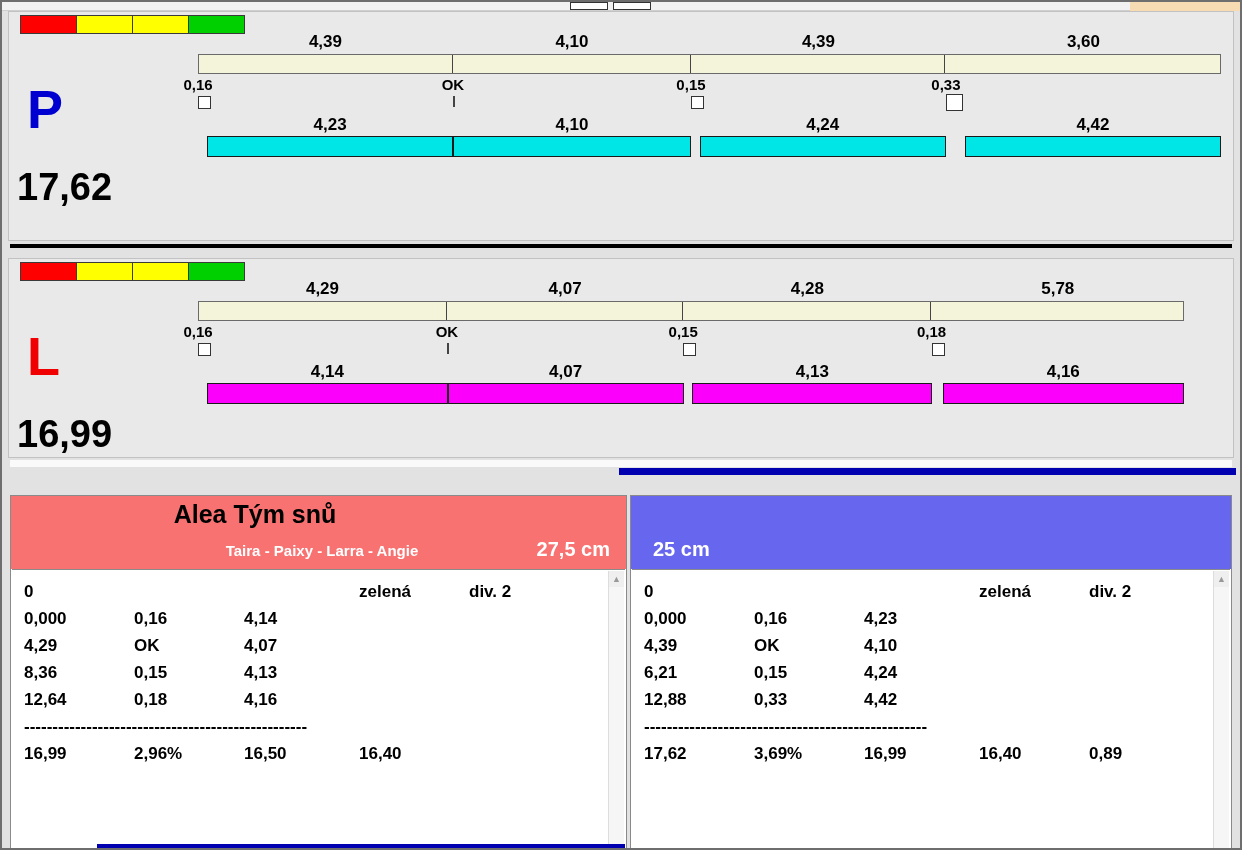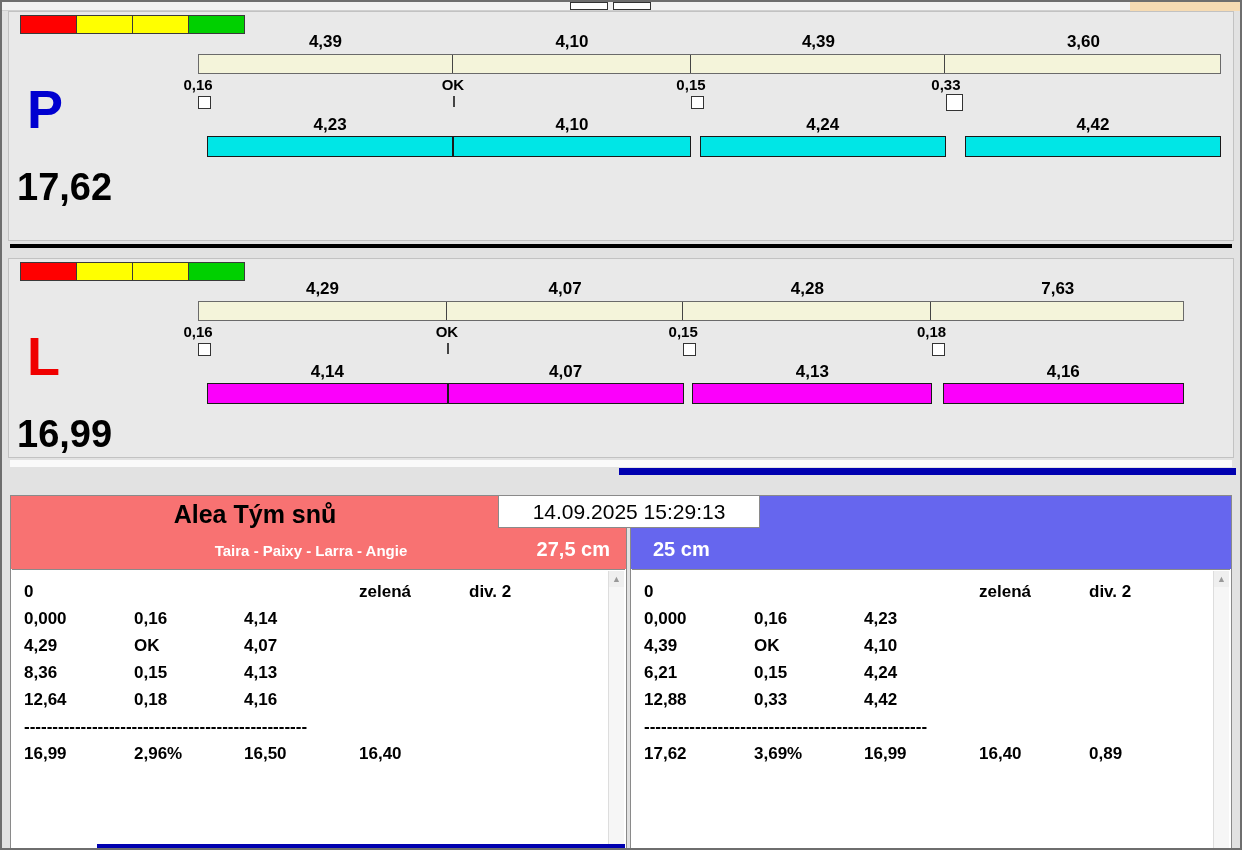--- a/index.html
+++ b/index.html
@@ -57,21 +57,21 @@
   #teams { position:absolute; left:8px; right:8px; top:493px; height:443px; }
   .team { position:absolute; top:0; bottom:0; background:#fff; border:1px solid #8a8a8a; overflow:hidden; }
   #team-left  { left:0; width:617px; }
   #team-right { left:620px; right:0; }
   .team-header { position:absolute; left:0; right:0; top:0; height:73px; }
   .team-name { position:absolute; top:4px; font-size:25px; font-weight:bold; color:#000; text-align:center;
                white-space:nowrap; }
   #team-left  .team-name { left:0; width:488px; }
   #team-right .team-name { left:64px; right:2px; }
   .team-members { position:absolute; top:46px; font-size:15px; font-weight:bold; color:#fff; text-align:center;
-                  white-space:nowrap; }
+                  white-space:nowrap;margin-left:11px; }
   #team-left  .team-members { left:0; width:600px; }
   #team-right .team-members { left:64px; right:2px; }
   .team-height { position:absolute; top:42px; font-size:20px; font-weight:bold; color:#fff; white-space:nowrap; }
   #team-left  .team-height { right:16px;text-align:right; }
   #team-right .team-height { left:22px; }
 
   .team-body { position:absolute; left:1px; right:1px; top:73px; bottom:1px; background:#fff;
                border-top:1px solid #8a8a8a; padding:8px 18px 0 12px; overflow:hidden; }
   .row { display:flex; height:27px; line-height:27px; font-size:17px; font-weight:bold; color:#000;
          white-space:nowrap; }
@@ -160,21 +160,21 @@
       <span class="light" style="background-color: rgb(255, 0, 0);"></span>
       <span class="light" style="background-color: rgb(255, 255, 0);"></span>
       <span class="light" style="background-color: rgb(255, 255, 0);"></span>
       <span class="light" style="background-color: rgb(0, 208, 0);"></span>
     </div>
 
     <div class="track short row-splitlabels">
       <span class="seglabel" style="left:0%;width:25.25%">4,29</span>
       <span class="seglabel" style="left:25.25%;width:23.96%">4,07</span>
       <span class="seglabel" style="left:49.21%;width:25.19%">4,28</span>
-      <span class="seglabel" style="left:74.40%;width:25.60%">7,63</span>
+      <span class="seglabel" style="left:74.40%;width:25.60%">5,78</span>
     </div>
 
     <div class="track short splitbar">
       <i class="seg" style="left:0%;width:25.25%"></i>
       <i class="seg" style="left:25.25%;width:23.96%"></i>
       <i class="seg" style="left:49.21%;width:25.19%"></i>
       <i class="seg last" style="left:74.40%;width:25.60%"></i>
     </div>
 
     <div class="track short row-crosslabels">
@@ -264,21 +264,20 @@
           <span class="c4">16,40</span>
           <span class="c5"></span>
         </div>
         <div class="vscroll">
           <div class="vs-btn up">▲</div>
           <div class="vs-btn down">▼</div>
         </div>
       </div>
     </div>
 
-    <div id="timestamp">14.09.2025 15:29:13</div>
 
     <div class="team" id="team-right">
       <header class="team-header" style="background-color: rgb(102, 102, 238);">
         <div class="team-height">25 cm</div>
       </header>
       <div class="team-body">
         <div class="row">
           <span class="c1">0</span>
           <span class="c2"></span>
           <span class="c3"></span>

